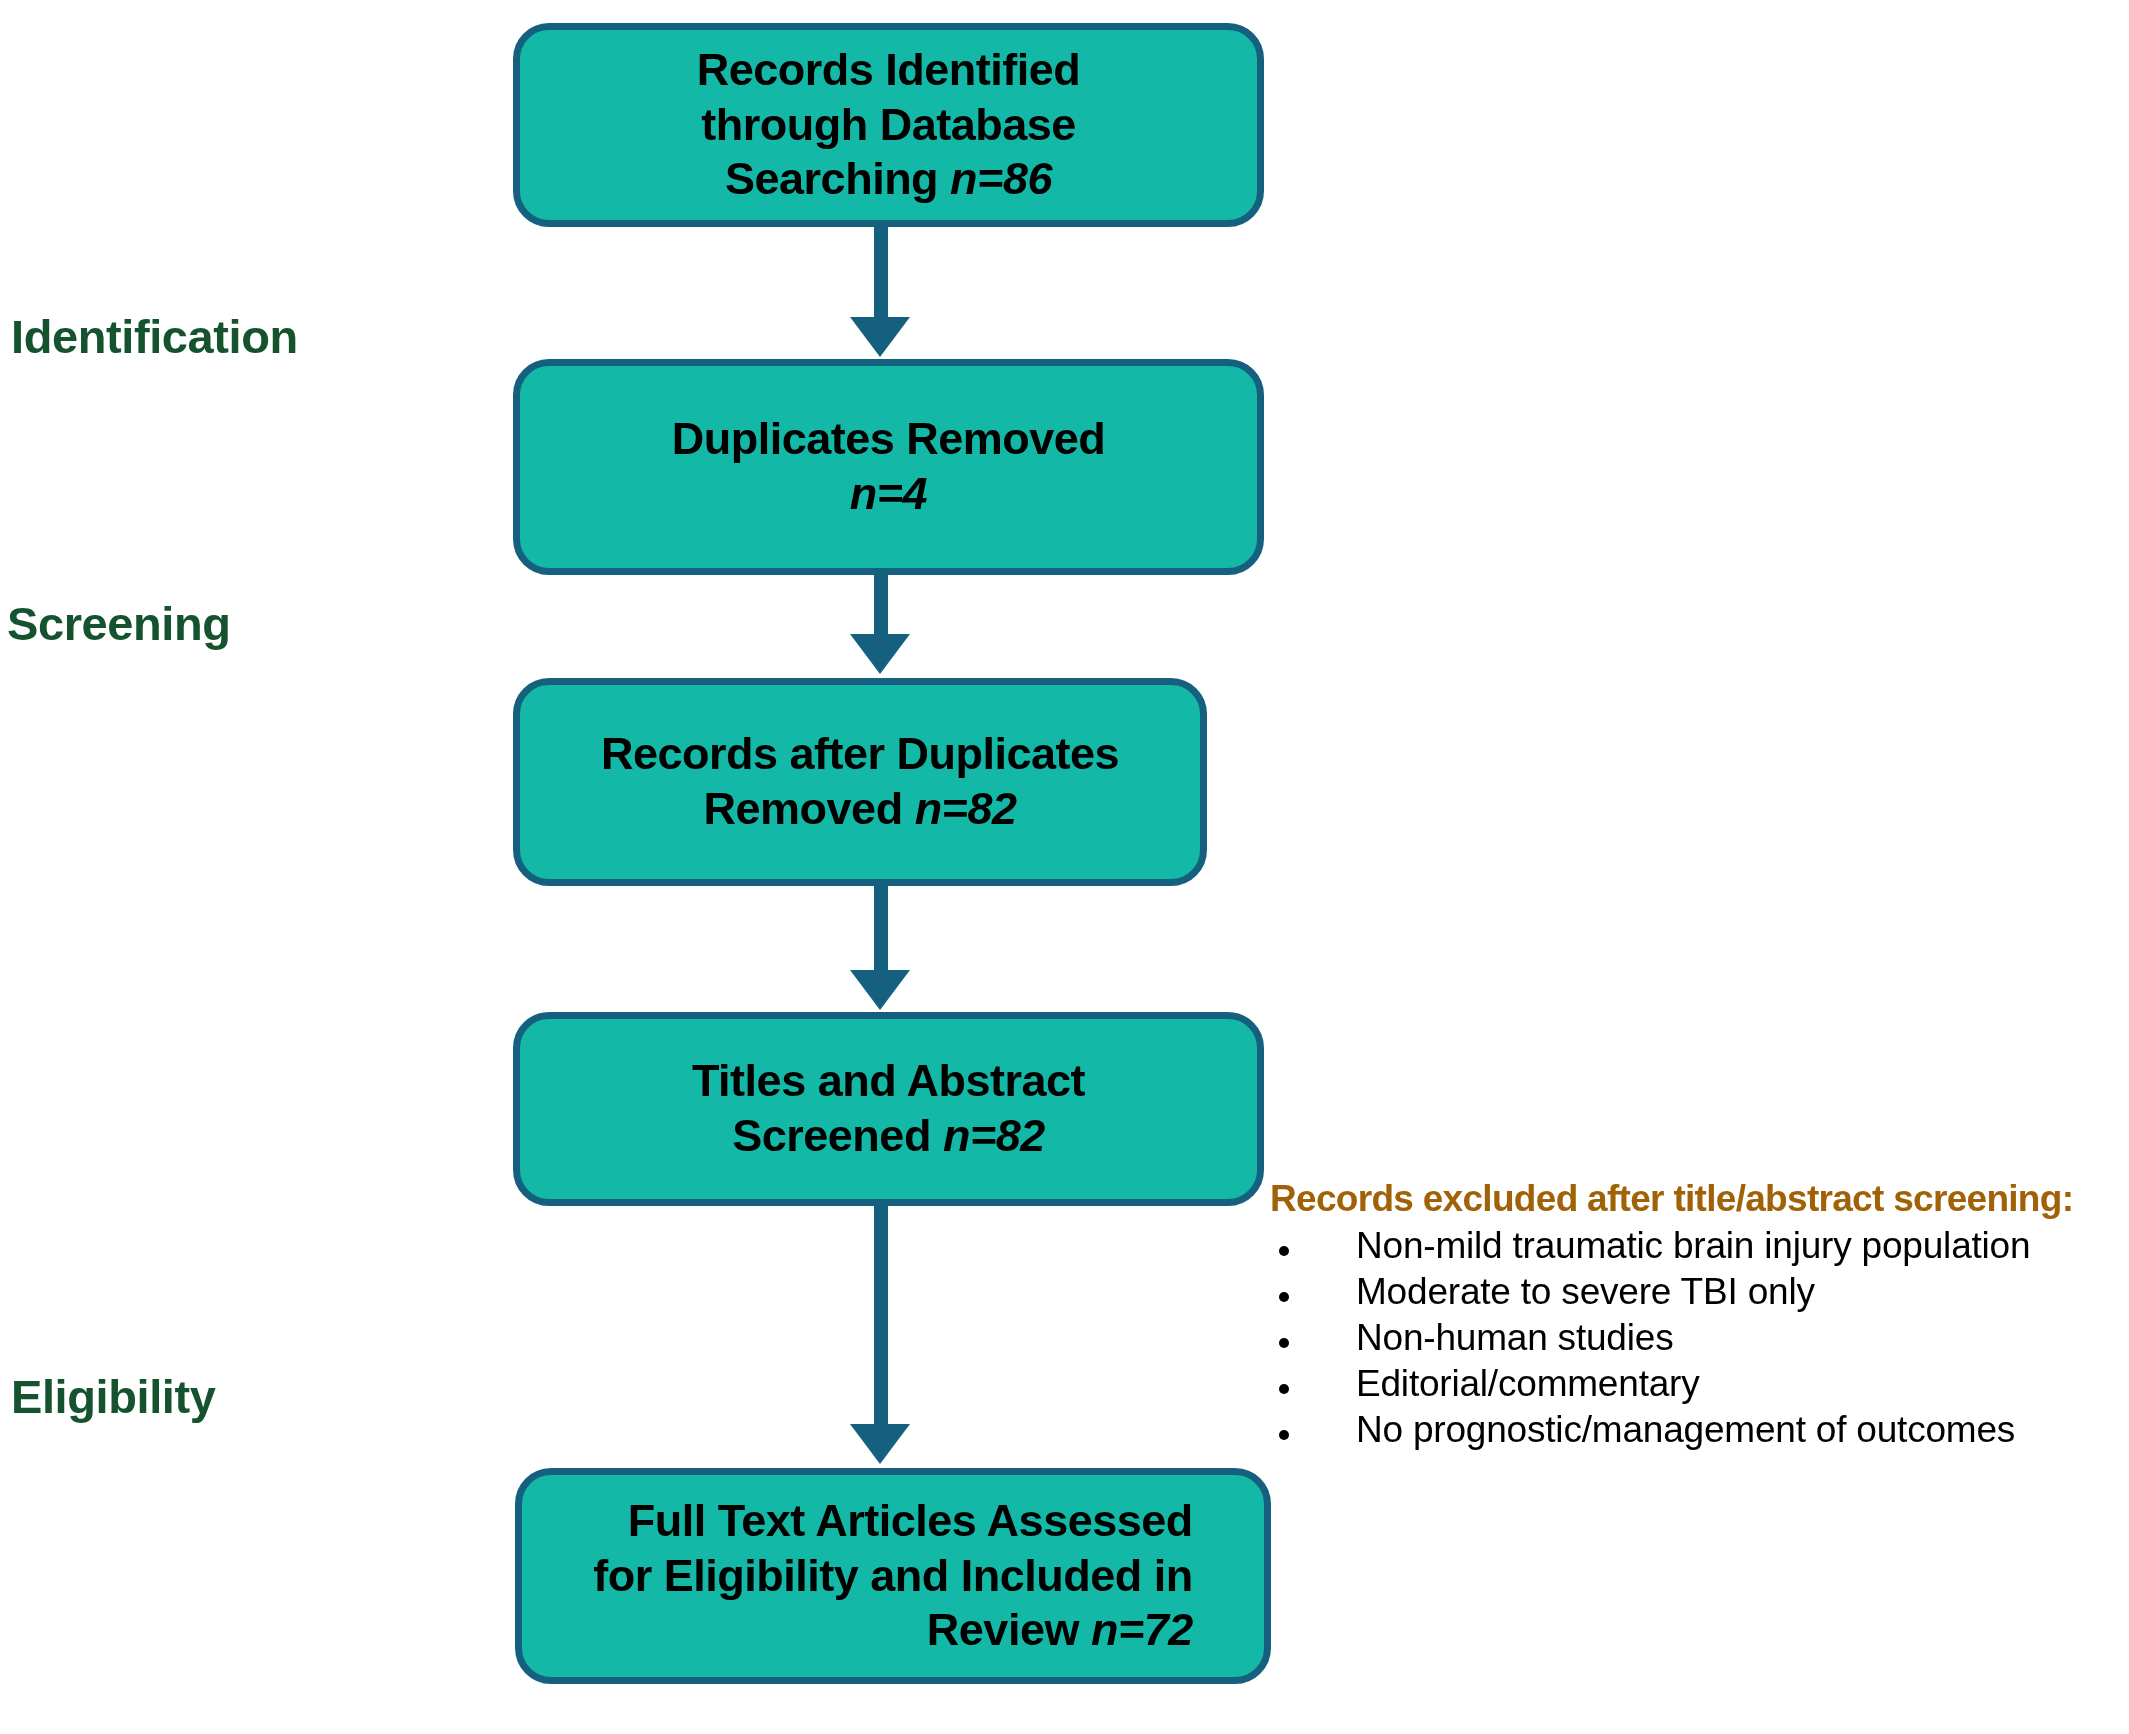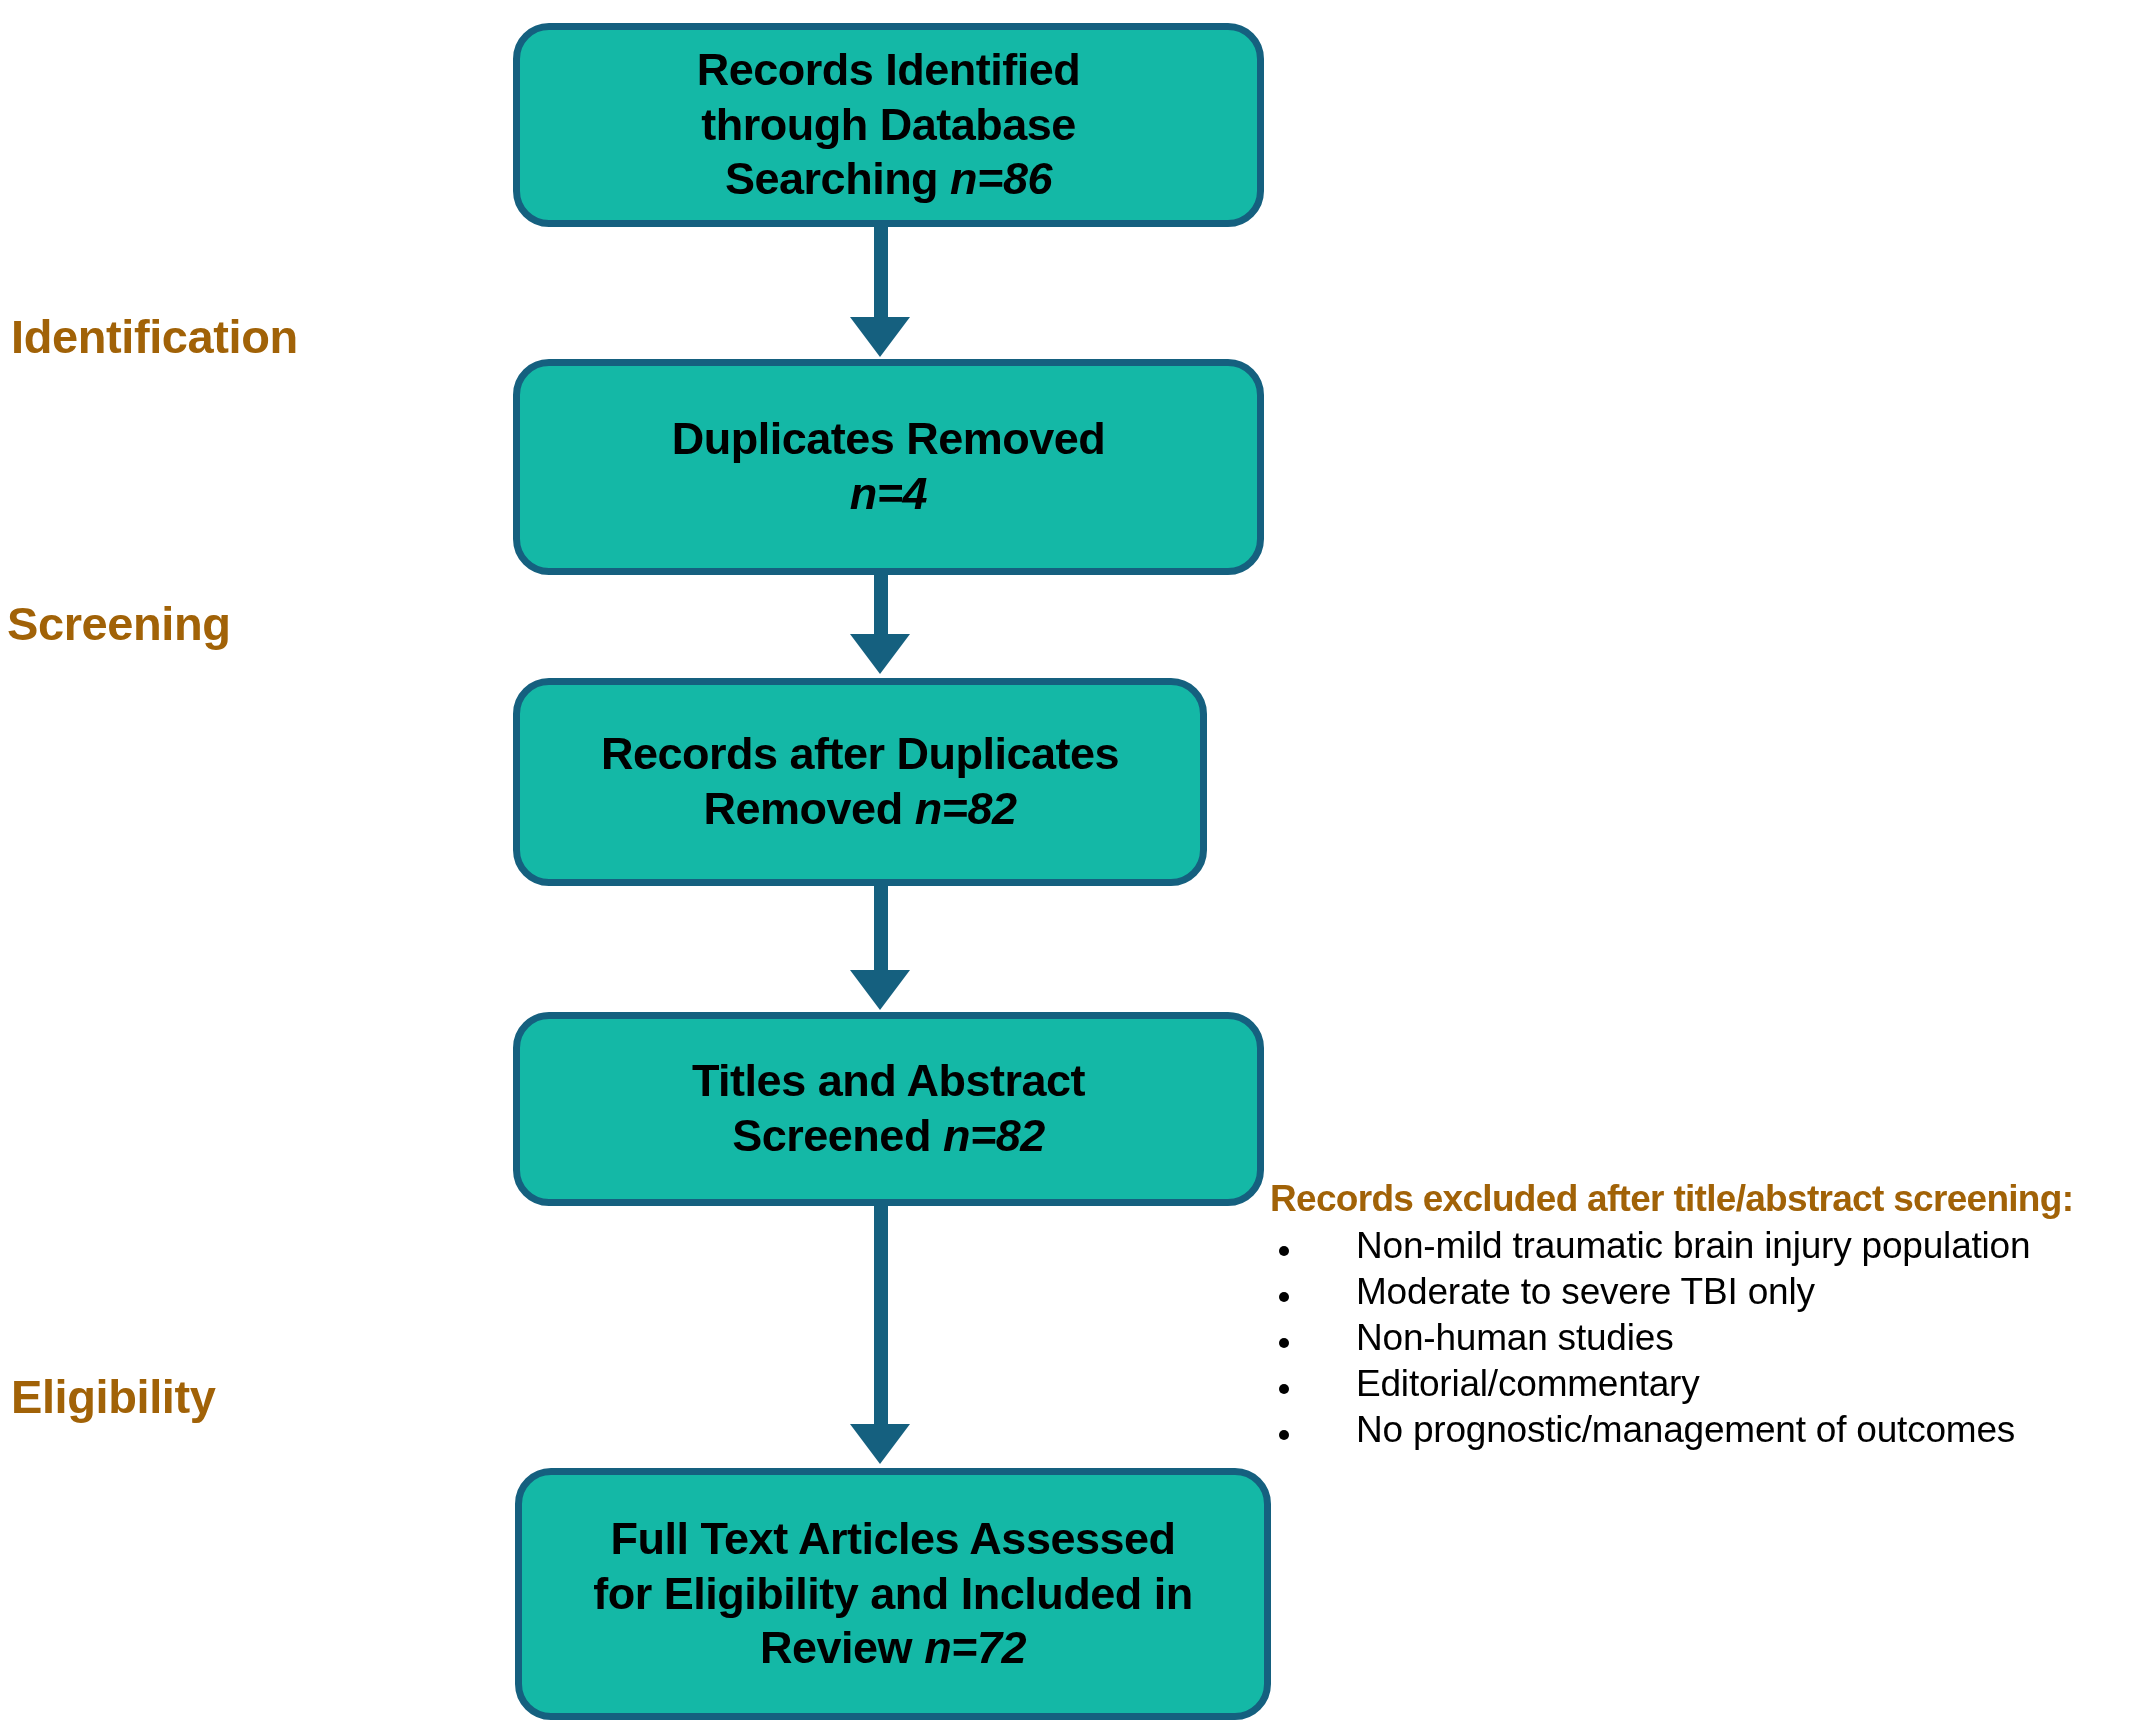--- a/index.html
+++ b/index.html
@@ -19,21 +19,21 @@
     background: #ffffff;
     overflow: hidden;
   }
 
   
   .stage-label {
     position: absolute;
     font-weight: bold;
     font-size: 47px;
     line-height: 1;
-    color: #a16207;
+    color: #14532d;
     white-space: nowrap;
     letter-spacing: -0.4px;
   }
   #stage-identification { left: 11px;  top: 313px; }
   #stage-screening      { left: 7px;  top: 600px; }
   #stage-eligibility    { left: 11px;  top: 1373px; }
 
   
   .flow-box {
     position: absolute;
@@ -56,21 +56,21 @@
   }
   .flow-box .box-text .nval {
     font-style: italic;
     font-weight: bold;
   }
 
   #box-records-identified   { left: 513px; top: 23px;   width: 751px; height: 204px; }
   #box-duplicates-removed   { left: 513px; top: 359px;  width: 751px; height: 216px; }
   #box-records-after-dups   { left: 513px; top: 678px;  width: 694px; height: 208px; }
   #box-titles-abstract      { left: 513px; top: 1012px; width: 751px; height: 194px; }
-  #box-full-text            { left: 515px; top: 1468px; width: 756px; height: 252px; }
+  #box-full-text            { left: 515px; top: 1468px; width: 756px; height: 216px; text-align: right; }
 
   
   .connector {
     position: absolute;
     left: 874px;
     width: 14px;
     background: #15607F;
   }
   .arrowhead {
     position: absolute;

